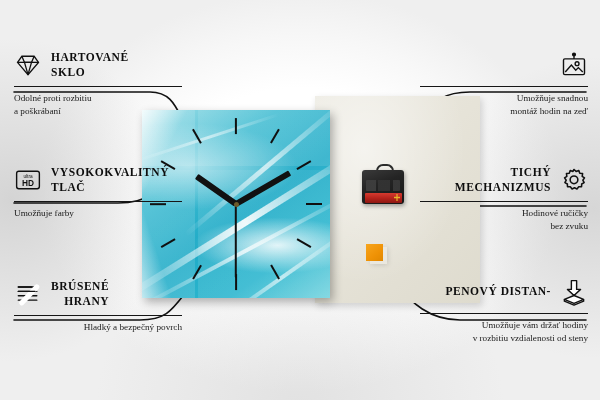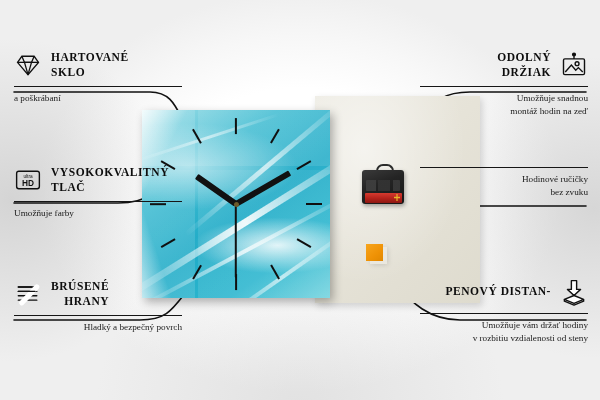--- a/index.html
+++ b/index.html
@@ -323,20 +323,21 @@
           <path d="M12 13 H20"></path>
         </svg>
       </span>
       <div class="feat-title">
         <div>HARTOVANÉ</div>
         <div>SKLO</div>
       </div>
     </div>
     <div class="feat-rule"></div>
     <div class="feat-desc">
+      <div>Odolné proti rozbitiu</div>
       <div>a poškrábaní</div>
     </div>
   </div>
 
   <div class="feature left" id="f-print">
     <div class="feat-head">
       <span class="feat-icon">
         <svg viewBox="0 0 32 32">
           <rect x="3" y="6" width="26" height="20" rx="2.5" fill="none" stroke="#111" stroke-width="1.6"></rect>
           <text x="16" y="14" text-anchor="middle" font-family="Liberation Sans, sans-serif" font-size="5.4" fill="#111">ultra</text>
@@ -385,33 +386,44 @@
     <div class="feat-head">
       <span class="feat-icon">
         <svg viewBox="0 0 32 32" fill="none" stroke="#111" stroke-width="1.6">
           <rect x="4" y="9" width="24" height="18" rx="1.5"></rect>
           <path d="M16 9 L16 5"></path>
             <circle cx="16" cy="4" r="1.6" fill="#111"></circle>
           <path d="M6 24 L13 16 L18 22 L21 19 L26 24"></path>
           <circle cx="19.5" cy="14.5" r="2.2"></circle>
         </svg>
       </span>
-      <div class="feat-title">
-        <div>ODOLNÝ</div>
-        <div>DRŽIAK</div>
-      </div>
     </div>
     <div class="feat-rule"></div>
     <div class="feat-desc">
       <div>Umožňuje snadnou</div>
       <div>montáž hodin na zeď</div>
     </div>
   </div>
 
   <div class="feature right" id="f-mech">
+    <div class="feat-head">
+      <span class="feat-icon">
+        <svg viewBox="0 0 32 32" fill="none" stroke="#111" stroke-width="1.8" stroke-linejoin="round">
+          <path d="M16 4 L18.4 6.2 L21.5 5.2 L22.6 8.3 L25.8 8.6 L25.4 11.8 L28 13.6 L26.1 16.2
+                   L27.6 19 L24.8 20.5 L24.6 23.7 L21.4 23.7 L19.4 26.2 L16.6 24.8 L13.8 26.2
+                   L11.8 23.7 L8.6 23.7 L8.4 20.5 L5.6 19 L7.1 16.2 L5.2 13.6 L7.8 11.8
+                   L7.4 8.6 L10.6 8.3 L11.7 5.2 L14.8 6.2 Z"></path>
+          <circle cx="16" cy="15.8" r="4.4"></circle>
+        </svg>
+      </span>
+      <div class="feat-title">
+        <div>TICHÝ</div>
+        <div>MECHANIZMUS</div>
+      </div>
+    </div>
     <div class="feat-rule"></div>
     <div class="feat-desc">
       <div>Hodinové ručičky</div>
       <div>bez zvuku</div>
     </div>
   </div>
 
   <div class="feature right" id="f-foam">
     <div class="feat-head">
       <span class="feat-icon">

